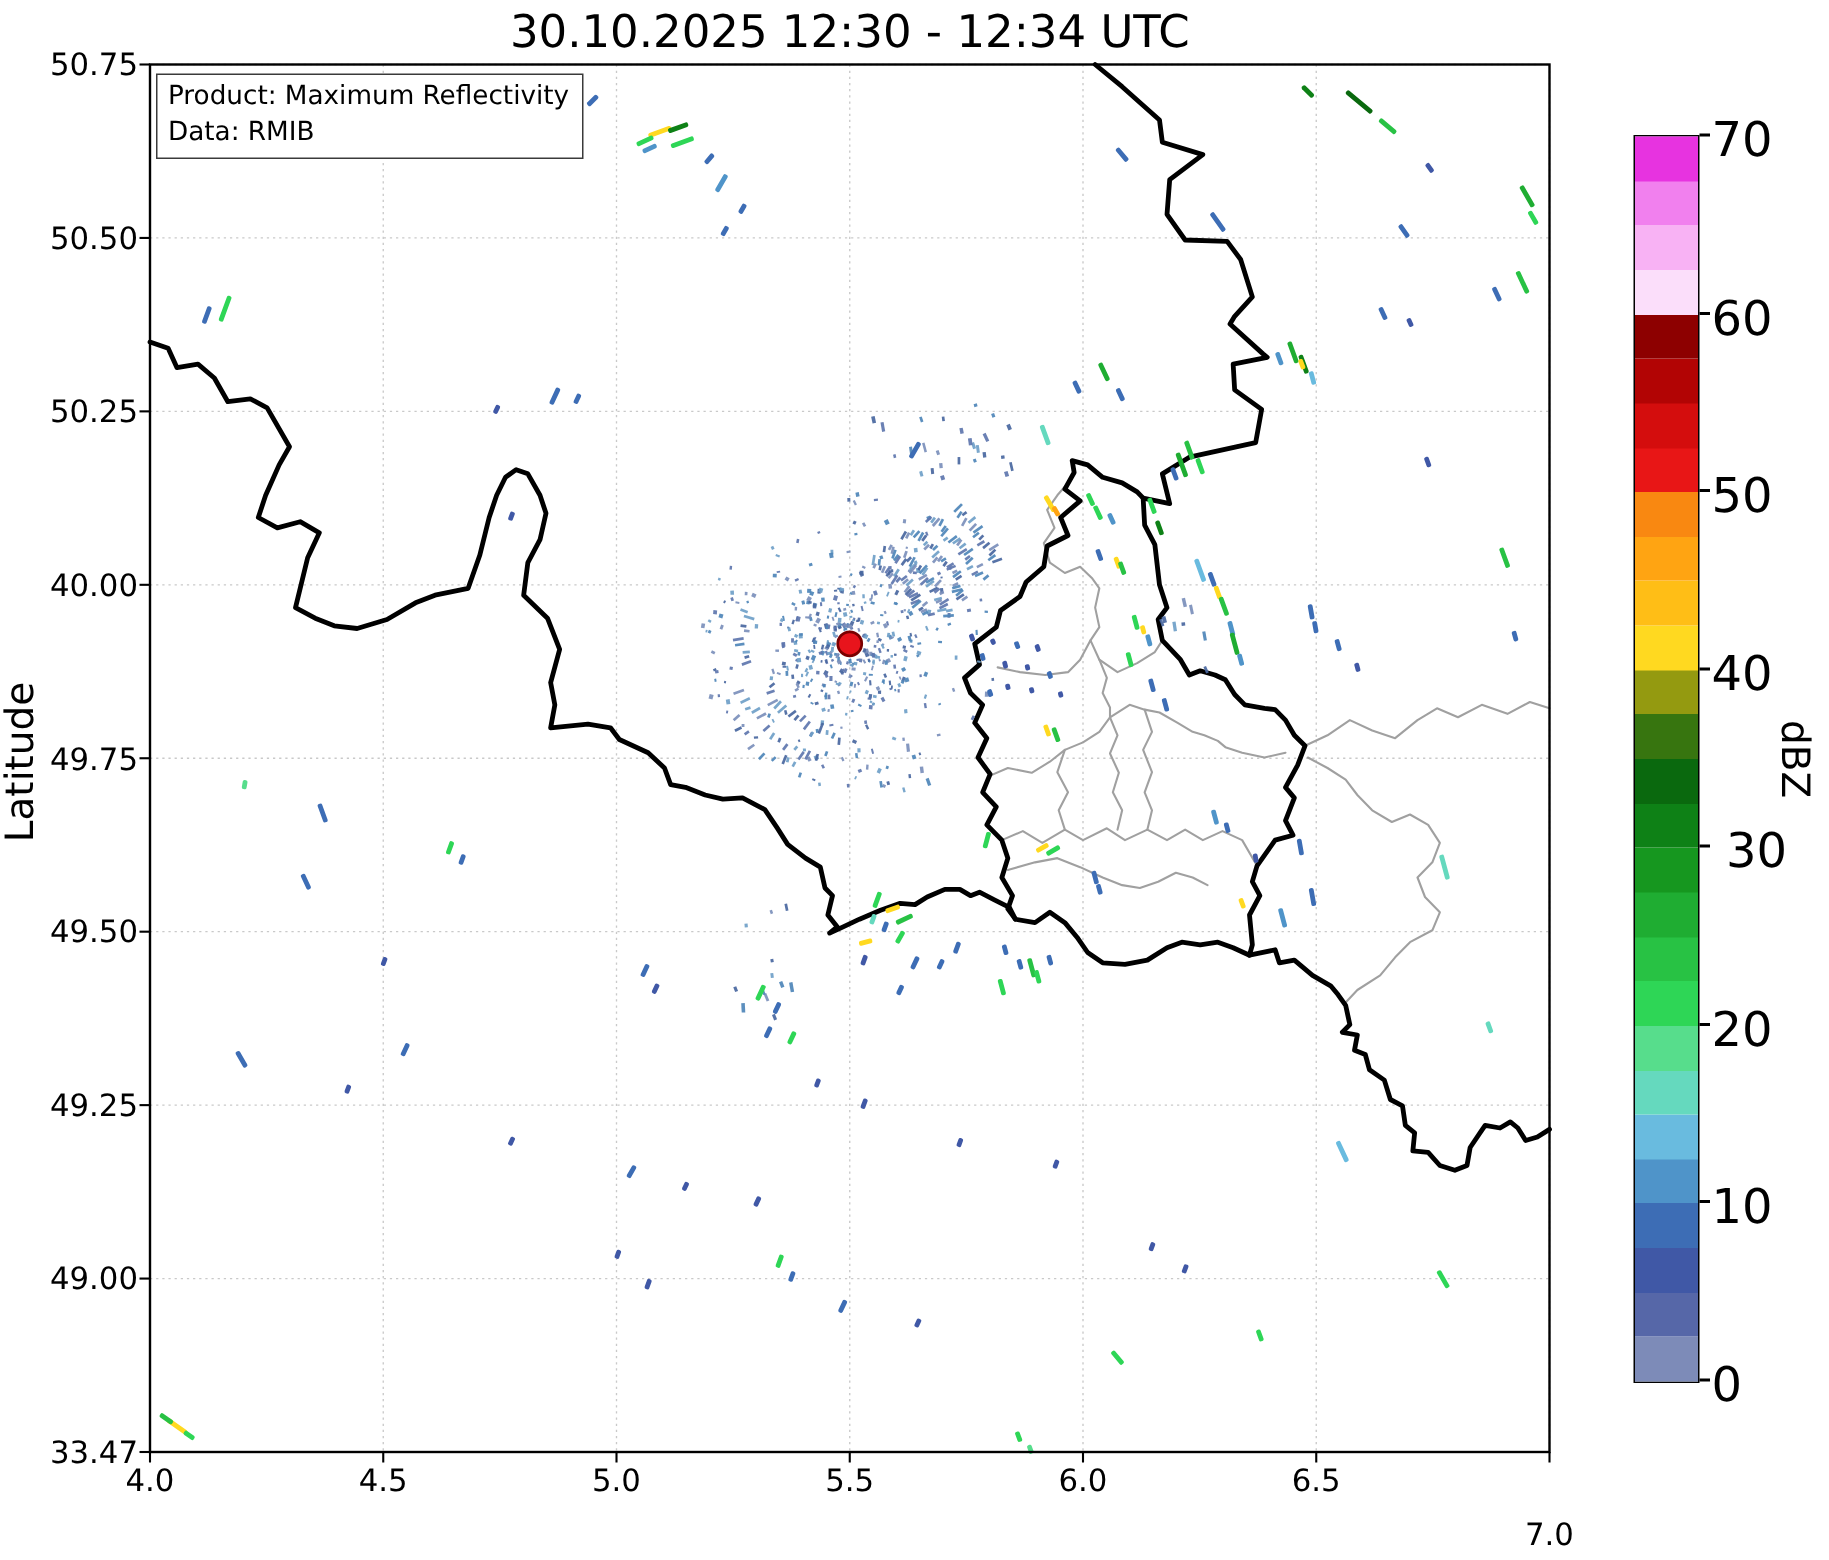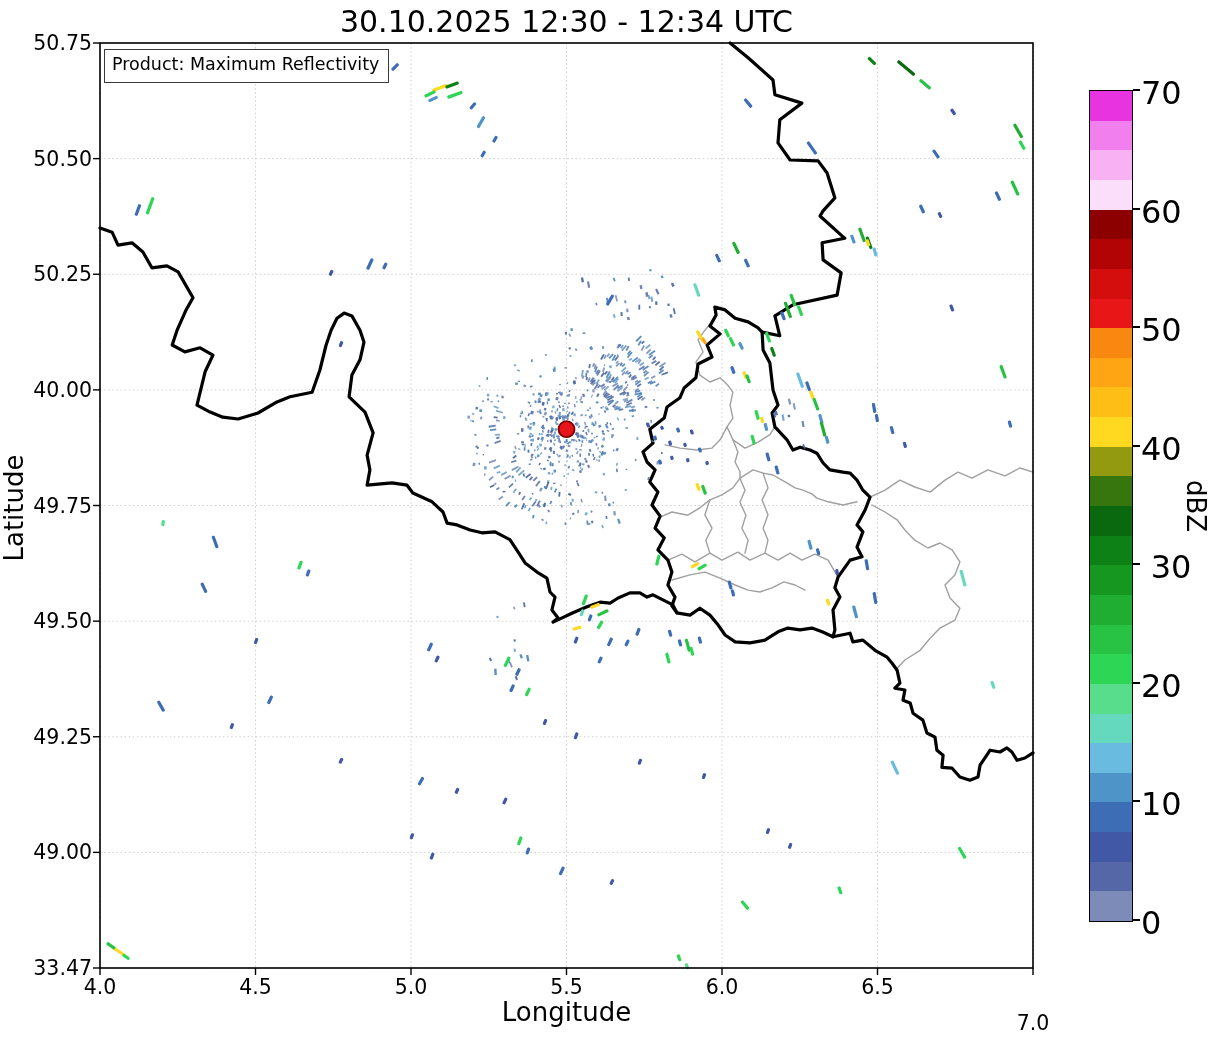--- a/index.html
+++ b/index.html
@@ -883,24 +883,24 @@
         <line x1="-7" y1="693.75" x2="0" y2="693.75" stroke="#000" stroke-width="1.4"></line>
         <line x1="-7" y1="578.125" x2="0" y2="578.125" stroke="#000" stroke-width="1.4"></line>
         <line x1="-7" y1="462.5" x2="0" y2="462.5" stroke="#000" stroke-width="1.4"></line>
         <line x1="-7" y1="346.875" x2="0" y2="346.875" stroke="#000" stroke-width="1.4"></line>
         <line x1="-7" y1="231.25" x2="0" y2="231.25" stroke="#000" stroke-width="1.4"></line>
         <line x1="-7" y1="115.625" x2="0" y2="115.625" stroke="#000" stroke-width="1.4"></line>
         <line x1="-7" y1="0" x2="0" y2="0" stroke="#000" stroke-width="1.4"></line>
       </svg>
     <div class="annot">
       <div>Product: Maximum Reflectivity</div>
+      <div>Data: RMIB</div>
     </div>
   </div>
 
-  <div class="xlabel">Longitude</div>
   <div class="ylabel">Latitude</div>
 
   <div id="xticks">
       <div class="xtick" style="left: 65px;">4.0</div>
       <div class="xtick" style="left: 220.5px;">4.5</div>
       <div class="xtick" style="left: 376px;">5.0</div>
       <div class="xtick" style="left: 531.5px;">5.5</div>
       <div class="xtick" style="left: 687px;">6.0</div>
       <div class="xtick" style="left: 842.5px;">6.5</div>
       <div class="xtick" style="left: 998px; margin-top: 36px;">7.0</div>

